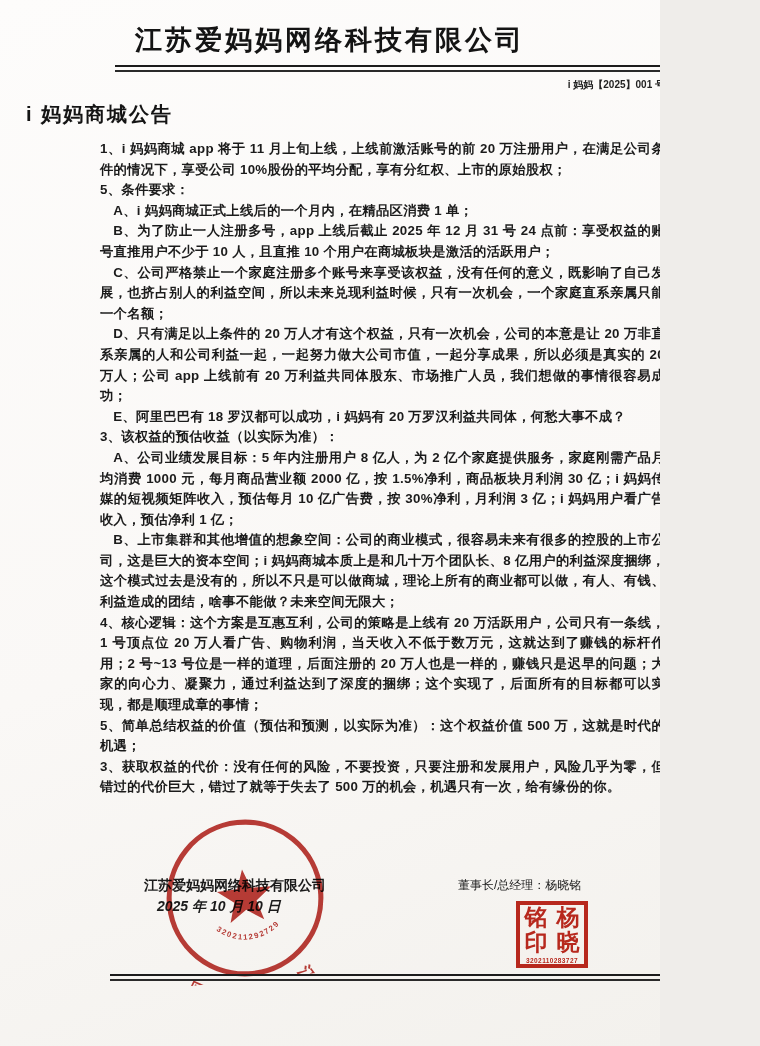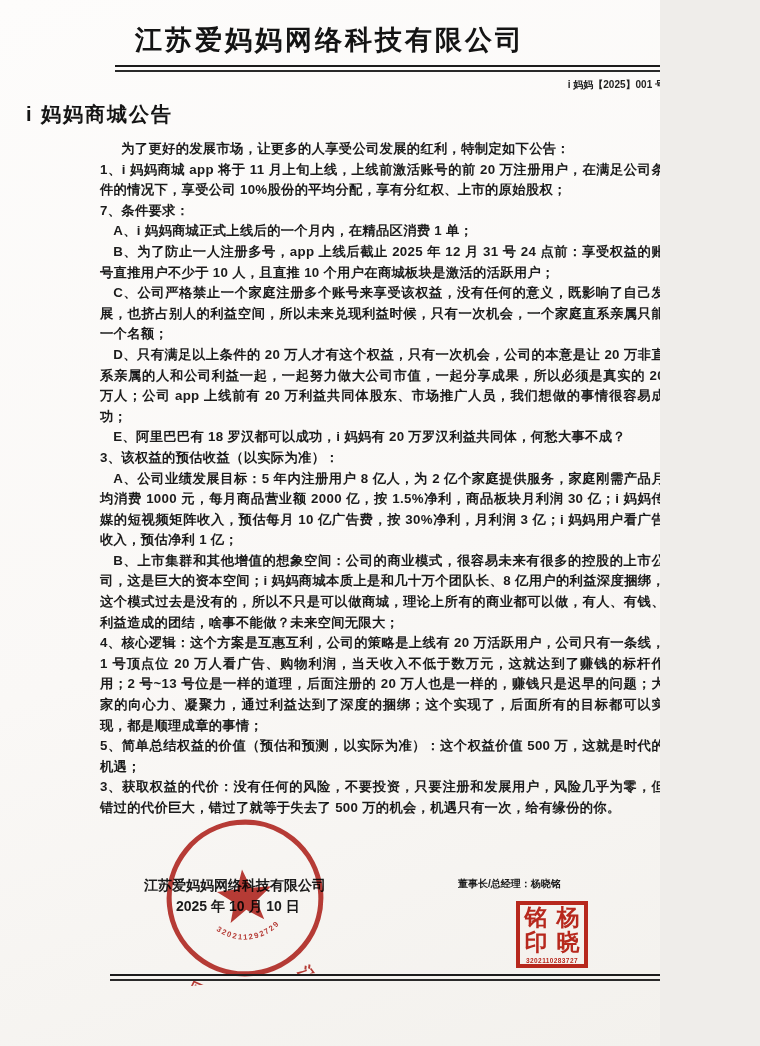--- a/index.html
+++ b/index.html
@@ -33,22 +33,22 @@
     margin-left:100px; width:565px; margin-top:11px;
     font-size:13.3px; line-height:20.6px; font-weight:600;
     text-align:justify; color:#1b1b1b; letter-spacing:0.3px;
   }
   .body-text p { margin:0; }
   .p-intro { text-indent:1.6em; }
   .p-sub   { text-indent:1em; }
 
   
   .sig-company  { position:absolute; left:144px; top:877px; font-size:14px; font-weight:bold; color:#1b1b1b; }
-  .sig-date     { position:absolute; left:176px; top:898px; font-size:14px; font-weight:bold; color:#1b1b1b; }
-  .sig-director { position:absolute; left:458px; top:877px; font-size:10px; font-weight:bold; color:#1b1b1b;text-align:right; }
+  .sig-date     { position:absolute; left:157px; top:898px; font-size:14px; font-weight:bold; color:#1b1b1b;font-style:italic; }
+  .sig-director { position:absolute; left:458px; top:877px; font-size:12px; font-weight:normal; color:#1b1b1b;text-align:right; }
 
   .round-stamp {
     position:absolute; left:163px; top:816px; width:164px; height:164px;
     mix-blend-mode:multiply; opacity:0.93; transform:rotate(-6deg);
   }
   .square-seal {
     position:absolute; left:516px; top:901px; width:72px; height:67px;
     box-sizing:border-box; border:4px solid #bf2a1e; background:rgba(255,250,248,0.25);
     mix-blend-mode:multiply;
   }
@@ -75,23 +75,22 @@
 <body>
 
 <div class="page">
 
   <div class="company-title">江苏爱妈妈网络科技有限公司</div>
   <div class="rule-double"></div>
   <div class="doc-number">i 妈妈【2025】001 号</div>
   <div class="doc-title">i 妈妈商城公告</div>
 
   <div class="body-text">
-    <p class="p-intro">为了更好的发展市场，让更多的人享受公司发展的红利，特制定如下公告：</p>
     <p class="">1、i 妈妈商城 app 将于 11 月上旬上线，上线前激活账号的前 20 万注册用户，在满足公司条件的情况下，享受公司 10%股份的平均分配，享有分红权、上市的原始股权；</p>
-    <p class="">7、条件要求：</p>
+    <p class="">5、条件要求：</p>
     <p class="p-sub">A、i 妈妈商城正式上线后的一个月内，在精品区消费 1 单；</p>
     <p class="p-sub">B、为了防止一人注册多号，app 上线后截止 2025 年 12 月 31 号 24 点前：享受权益的账号直推用户不少于 10 人，且直推 10 个用户在商城板块是激活的活跃用户；</p>
     <p class="p-sub">C、公司严格禁止一个家庭注册多个账号来享受该权益，没有任何的意义，既影响了自己发展，也挤占别人的利益空间，所以未来兑现利益时候，只有一次机会，一个家庭直系亲属只能一个名额；</p>
     <p class="p-sub">D、只有满足以上条件的 20 万人才有这个权益，只有一次机会，公司的本意是让 20 万非直系亲属的人和公司利益一起，一起努力做大公司市值，一起分享成果，所以必须是真实的 20 万人；公司 app 上线前有 20 万利益共同体股东、市场推广人员，我们想做的事情很容易成功；</p>
     <p class="p-sub">E、阿里巴巴有 18 罗汉都可以成功，i 妈妈有 20 万罗汉利益共同体，何愁大事不成？</p>
     <p class="">3、该权益的预估收益（以实际为准）：</p>
     <p class="p-sub">A、公司业绩发展目标：5 年内注册用户 8 亿人，为 2 亿个家庭提供服务，家庭刚需产品月均消费 1000 元，每月商品营业额 2000 亿，按 1.5%净利，商品板块月利润 30 亿；i 妈妈传媒的短视频矩阵收入，预估每月 10 亿广告费，按 30%净利，月利润 3 亿；i 妈妈用户看广告收入，预估净利 1 亿；</p>
     <p class="p-sub">B、上市集群和其他增值的想象空间：公司的商业模式，很容易未来有很多的控股的上市公司，这是巨大的资本空间；i 妈妈商城本质上是和几十万个团队长、8 亿用户的利益深度捆绑，这个模式过去是没有的，所以不只是可以做商城，理论上所有的商业都可以做，有人、有钱、利益造成的团结，啥事不能做？未来空间无限大；</p>
     <p class="">4、核心逻辑：这个方案是互惠互利，公司的策略是上线有 20 万活跃用户，公司只有一条线，1 号顶点位 20 万人看广告、购物利润，当天收入不低于数万元，这就达到了赚钱的标杆作用；2 号~13 号位是一样的道理，后面注册的 20 万人也是一样的，赚钱只是迟早的问题；大家的向心力、凝聚力，通过利益达到了深度的捆绑；这个实现了，后面所有的目标都可以实现，都是顺理成章的事情；</p>
     <p class="">5、简单总结权益的价值（预估和预测，以实际为准）：这个权益价值 500 万，这就是时代的机遇；</p>

